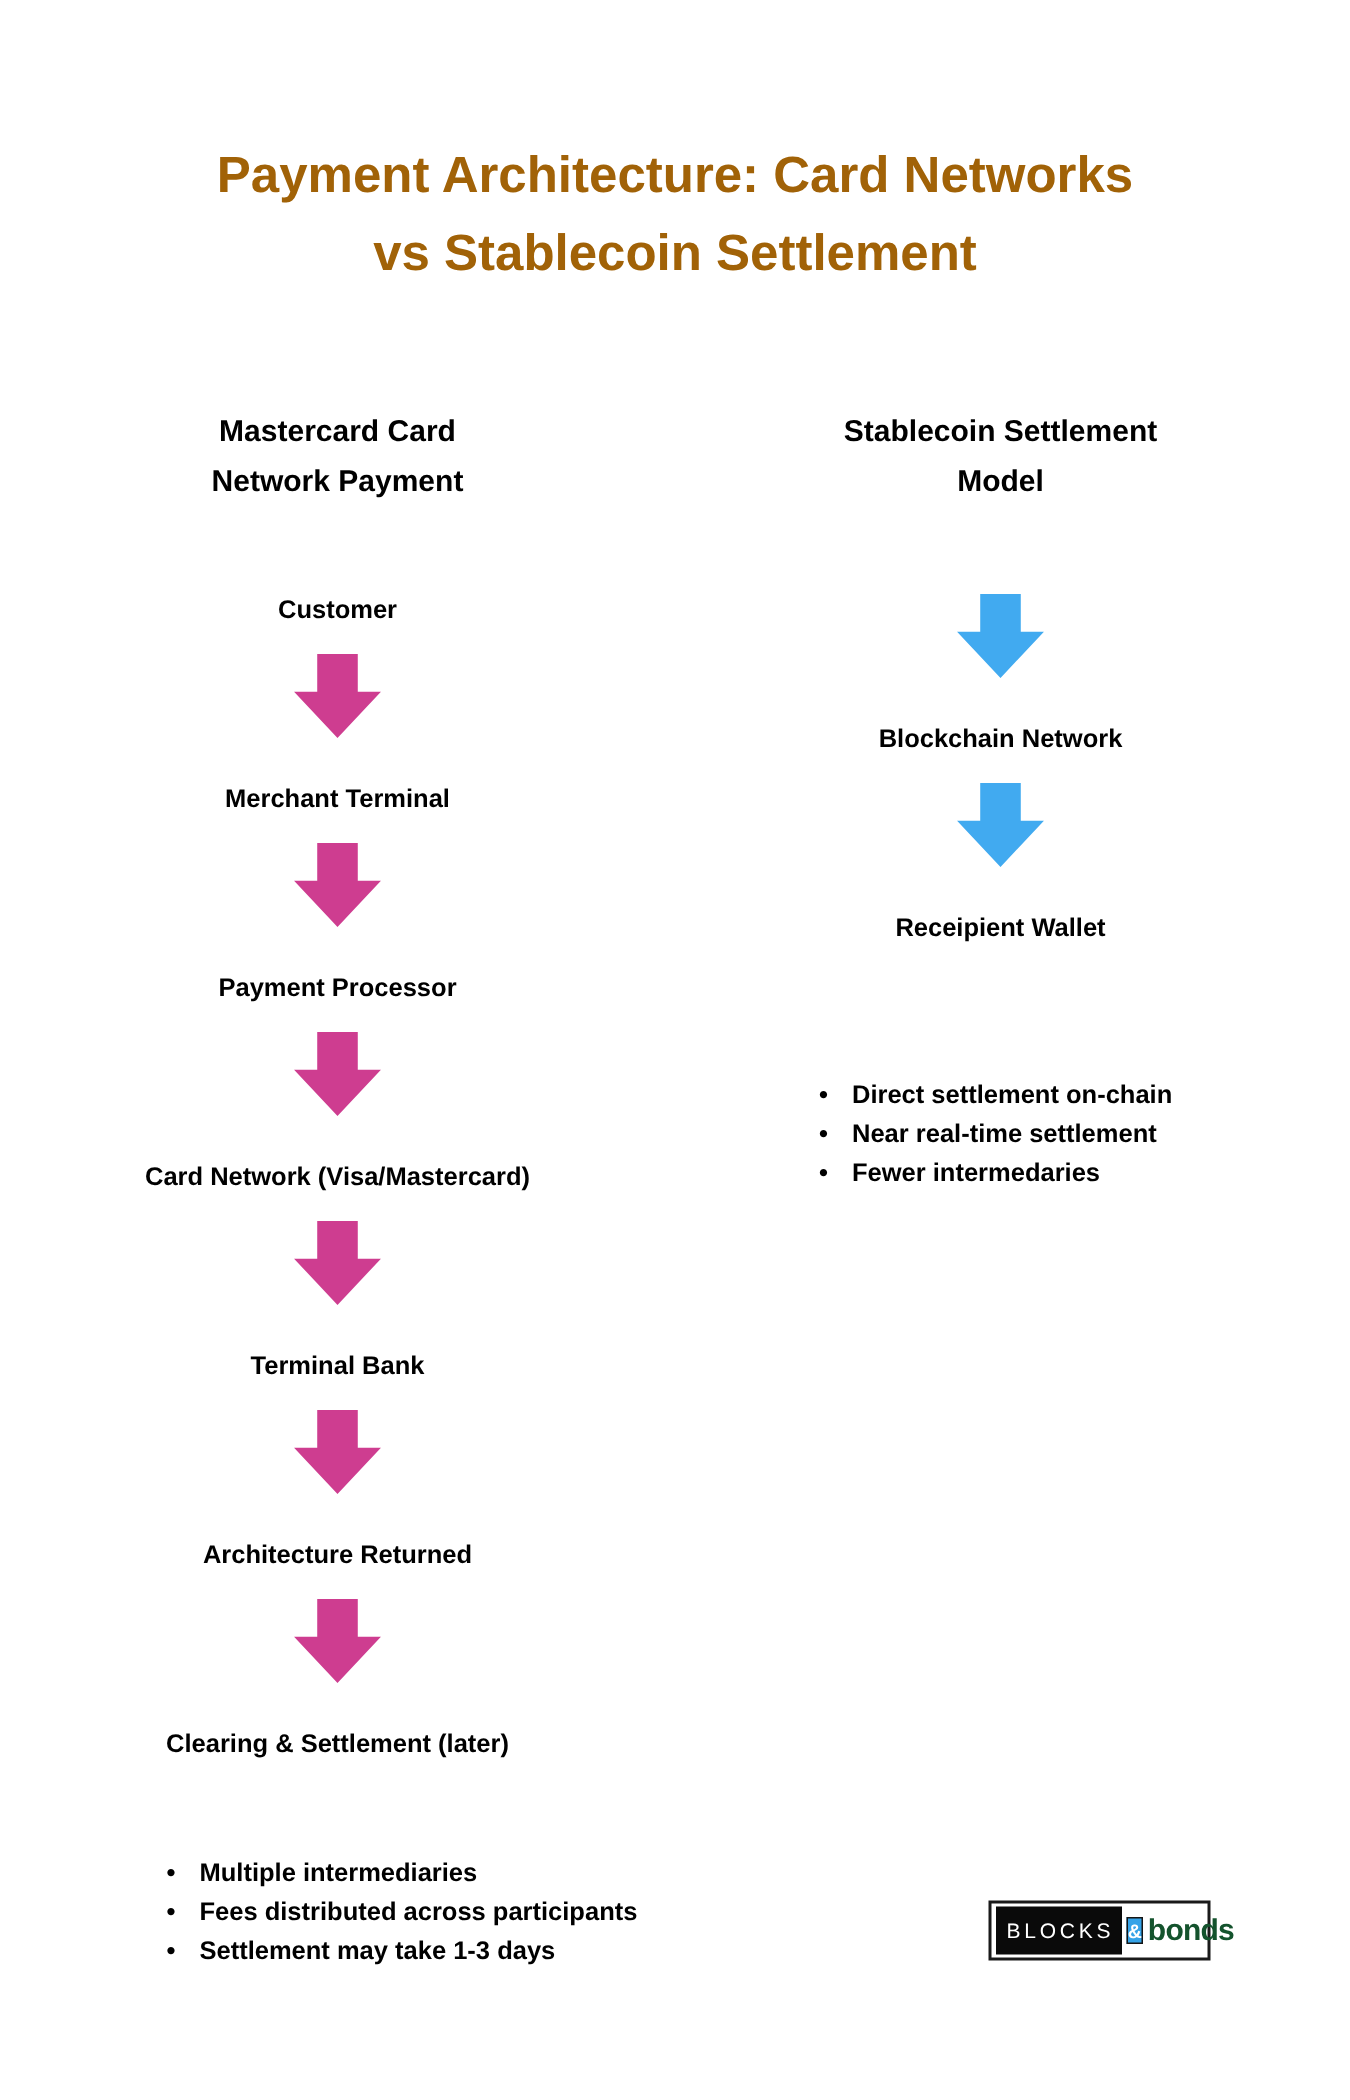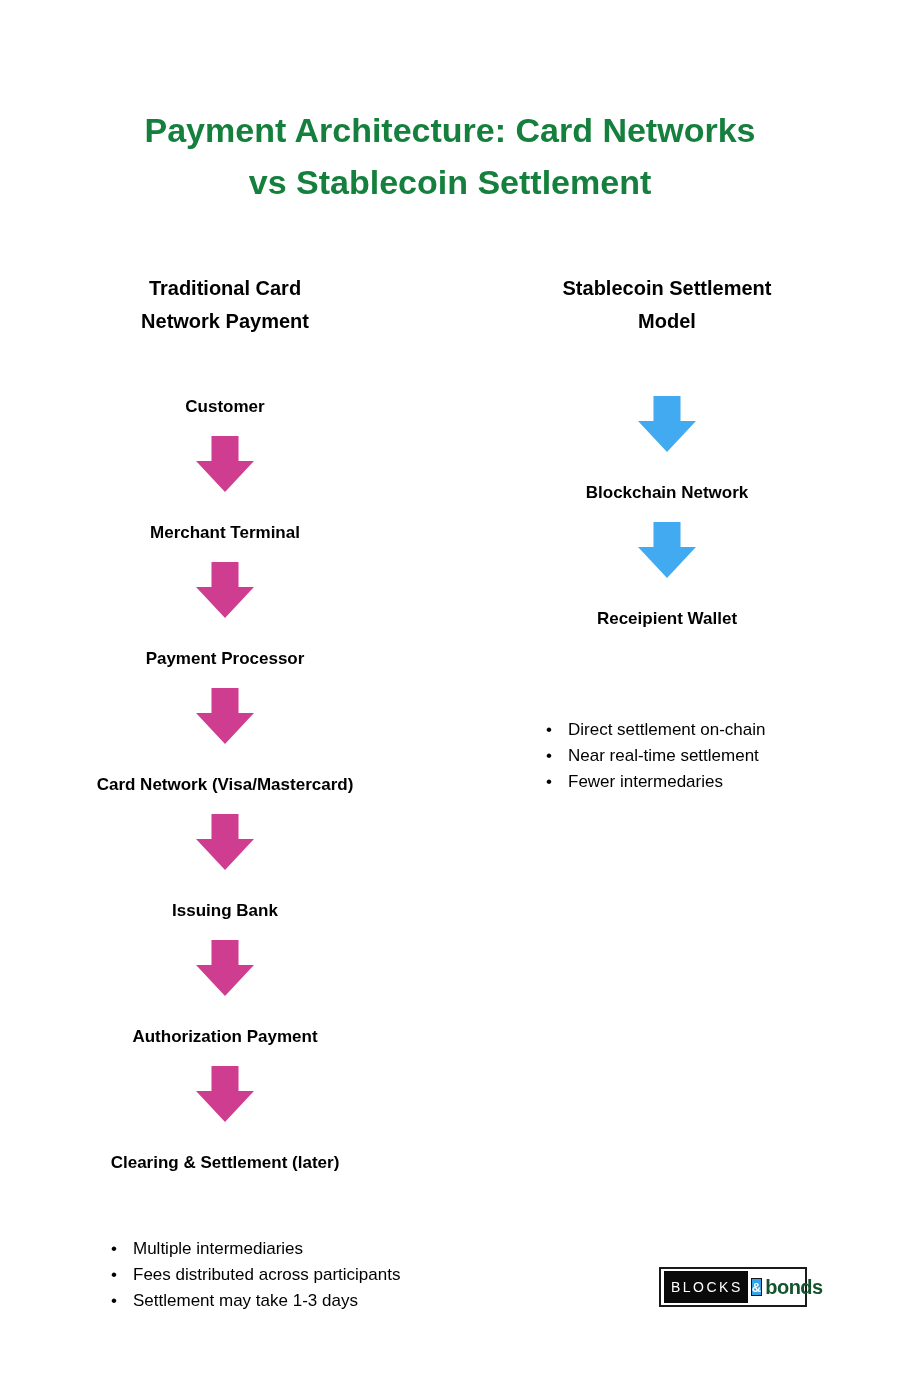--- a/index.html
+++ b/index.html
@@ -2,34 +2,34 @@
 <html><head>
 <meta charset="utf-8">
 <style>
   html,body{margin:0;padding:0;}
   body{background:#fff;}
   .page{
     position:relative;width:900px;height:1400px;background:#ffffff;
     font-family:"Liberation Sans",sans-serif;color:#000;overflow:hidden;
   }
   .title{
-    position:absolute;top:88px;left:0;right:0;margin:16px;
-    text-align:center;font-size:34px;line-height:52px;font-weight:700;color:#15803d;
+    position:absolute;top:88px;left:0;right:0;margin:3px;
+    text-align:center;font-size:34px;line-height:52px;font-weight:700;color:#a16207;
   }
   .title span{display:block;}
   .col{position:absolute;top:272px;width:330px;text-align:center;}
   .col-left{left:60px;}
   .col-right{left:502px;}
   .col-header{margin:0 0 58px 0;font-size:20px;line-height:33px;font-weight:700;}
   .col-header span{display:block;}
   .node{font-size:17px;line-height:22px;font-weight:700;white-space:nowrap;}
   .arrow{display:block;margin:18px auto 30px auto;}
   .bullets{
     position:absolute;margin:0;padding:0;list-style:none;
-    font-size:17px;line-height:26px;font-weight:400;text-align:left;
+    font-size:17px;line-height:26px;font-weight:700;text-align:left;
   }
   .bullets-left{left:111px;top:1236px;width:390px;}
   .bullets-right{left:546px;top:717px;width:300px;}
   .bullets li{position:relative;padding-left:22px;}
   .bullets li::before{content:"\2022";position:absolute;left:0;top:0;}
   .logo{
     position:absolute;left:659px;top:1267px;width:148px;height:40px;
     box-sizing:border-box;border:2px solid #1a1a1a;background:#fff;
     display:flex;align-items:center;padding:0 3px;
   }
@@ -49,21 +49,21 @@
 
 <div class="page">
 
   <h1 class="title">
     <span>Payment Architecture: Card Networks</span>
     <span>vs Stablecoin Settlement</span>
   </h1>
 
   <section class="col col-left">
     <h2 class="col-header">
-      <span>Traditional Card</span>
+      <span>Mastercard Card</span>
       <span>Network Payment</span>
     </h2>
 
     <div class="node">Customer</div>
     <svg class="arrow" width="62" height="56" viewBox="0 0 64 58">
       <path d="M18 0 H46 V26 H62 L32 58 L2 26 H18 Z" fill="#CE3D90"></path>
     </svg>
 
     <div class="node">Merchant Terminal</div>
     <svg class="arrow" width="62" height="56" viewBox="0 0 64 58">
@@ -73,26 +73,26 @@
     <div class="node">Payment Processor</div>
     <svg class="arrow" width="62" height="56" viewBox="0 0 64 58">
       <path d="M18 0 H46 V26 H62 L32 58 L2 26 H18 Z" fill="#CE3D90"></path>
     </svg>
 
     <div class="node">Card Network (Visa/Mastercard)</div>
     <svg class="arrow" width="62" height="56" viewBox="0 0 64 58">
       <path d="M18 0 H46 V26 H62 L32 58 L2 26 H18 Z" fill="#CE3D90"></path>
     </svg>
 
-    <div class="node">Issuing Bank</div>
+    <div class="node">Terminal Bank</div>
     <svg class="arrow" width="62" height="56" viewBox="0 0 64 58">
       <path d="M18 0 H46 V26 H62 L32 58 L2 26 H18 Z" fill="#CE3D90"></path>
     </svg>
 
-    <div class="node">Authorization Payment</div>
+    <div class="node">Architecture Returned</div>
     <svg class="arrow" width="62" height="56" viewBox="0 0 64 58">
       <path d="M18 0 H46 V26 H62 L32 58 L2 26 H18 Z" fill="#CE3D90"></path>
     </svg>
 
     <div class="node">Clearing &amp; Settlement (later)</div>
   </section>
 
   <ul class="bullets bullets-left">
     <li>Multiple intermediaries</li>
     <li>Fees distributed across participants</li>

